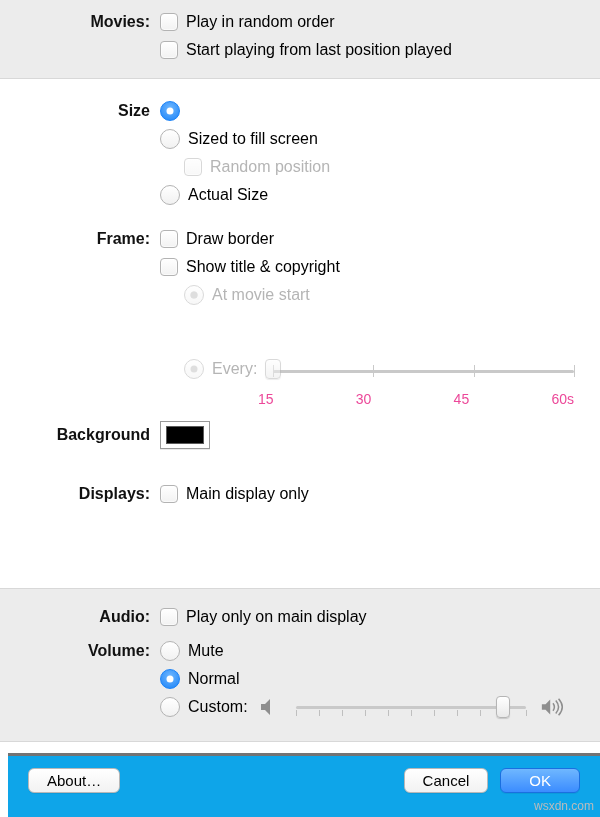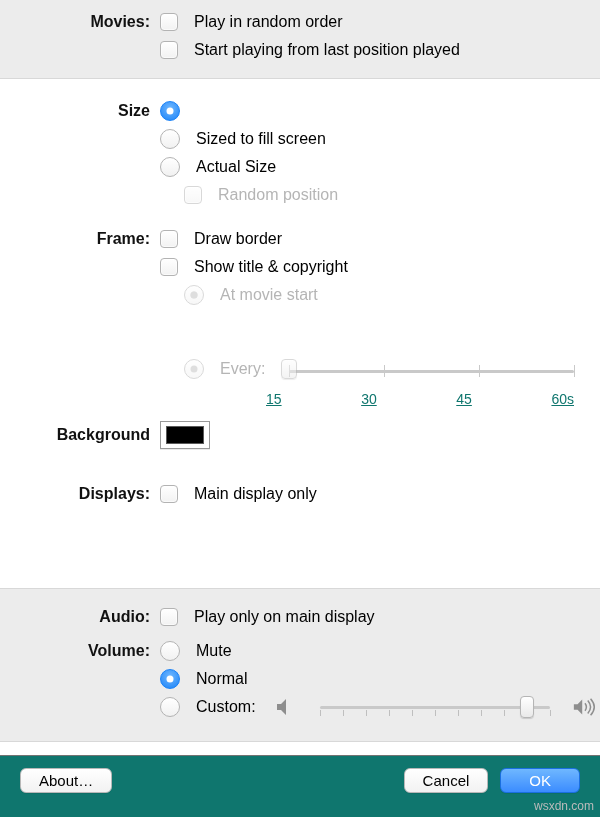--- a/index.html
+++ b/index.html
@@ -36,21 +36,21 @@
     text-align: right;
     padding-right: 10px;
     font-weight: 600;
     color: #111;
     flex-shrink: 0;
   }
   .ctrl-col {
     display: flex;
     align-items: center;
     flex: 1;
-    gap: 16px;
+    gap: 8px;
   }
   .indent1 { padding-left: 24px; }
 
   
   .checkbox {
     width: 18px; height: 18px;
     border: 1px solid #b3b3b3;
     border-radius: 4px;
     background: linear-gradient(#fff, #f2f2f2);
     box-shadow: inset 0 0 0 1px rgba(255,255,255,0.6);
@@ -135,23 +135,22 @@
     border-radius: 4px;
     background: linear-gradient(#fff, #e9e9e9);
     border: 1px solid #b5b5b5;
     box-shadow: 0 1px 1px rgba(0,0,0,0.15);
     transform: translateX(-50%);
   }
   .ticklabels {
     display: flex;
     justify-content: space-between;
     font-size: 14px;
-    color: #0f766e;
+    color: #ec4899;
     margin-top: 6px;
-    text-decoration: underline;
   }
 
   
   .vol-slider {
     position: relative;
     width: 230px;
     height: 22px;
     margin: 0 6px;
   }
   .vol-slider .track {
@@ -174,23 +173,23 @@
     transform: translateX(-50%);
   }
   .speaker {
     width: 26px; height: 22px;
     display: inline-flex; align-items: center; justify-content: center;
   }
 
   
   .footer {
     position: absolute;
-    left: 0; right: 0; bottom: 0;
-    background: #0f766e;
-    border-top: 1px solid #737373;
+    left: 8px; right: 0; bottom: 0;
+    background: #0ea5e9;
+    border-top: 3px solid #737373;
     padding: 12px 20px 24px 20px;
     display: flex;
     align-items: center;
   }
   .btn {
     font-size: 15px;
     padding: 3px 18px;
     border: 1px solid #b8b8b8;
     border-radius: 6px;
     background: linear-gradient(#fff, #f2f2f2);
@@ -242,30 +241,30 @@
     </div>
     <div class="row">
       <div class="label-col"></div>
       <div class="ctrl-col">
         <div class="radio"></div>
         <span class="ctl-label">Sized to fill screen</span>
       </div>
     </div>
     <div class="row">
       <div class="label-col"></div>
-      <div class="ctrl-col">
-        <div class="radio"></div>
-        <span class="ctl-label">Actual Size</span>
-      </div>
-    </div>
-    <div class="row">
-      <div class="label-col"></div>
       <div class="ctrl-col indent1">
         <div class="checkbox disabled"></div>
         <span class="ctl-label muted">Random position</span>
+      </div>
+    </div>
+    <div class="row">
+      <div class="label-col"></div>
+      <div class="ctrl-col">
+        <div class="radio"></div>
+        <span class="ctl-label">Actual Size</span>
       </div>
     </div>
 
     <div style="height:16px;"></div>
 
     <div class="row">
       <div class="label-col">Frame:</div>
       <div class="ctrl-col">
         <div class="checkbox"></div>
         <span class="ctl-label">Draw border</span>

